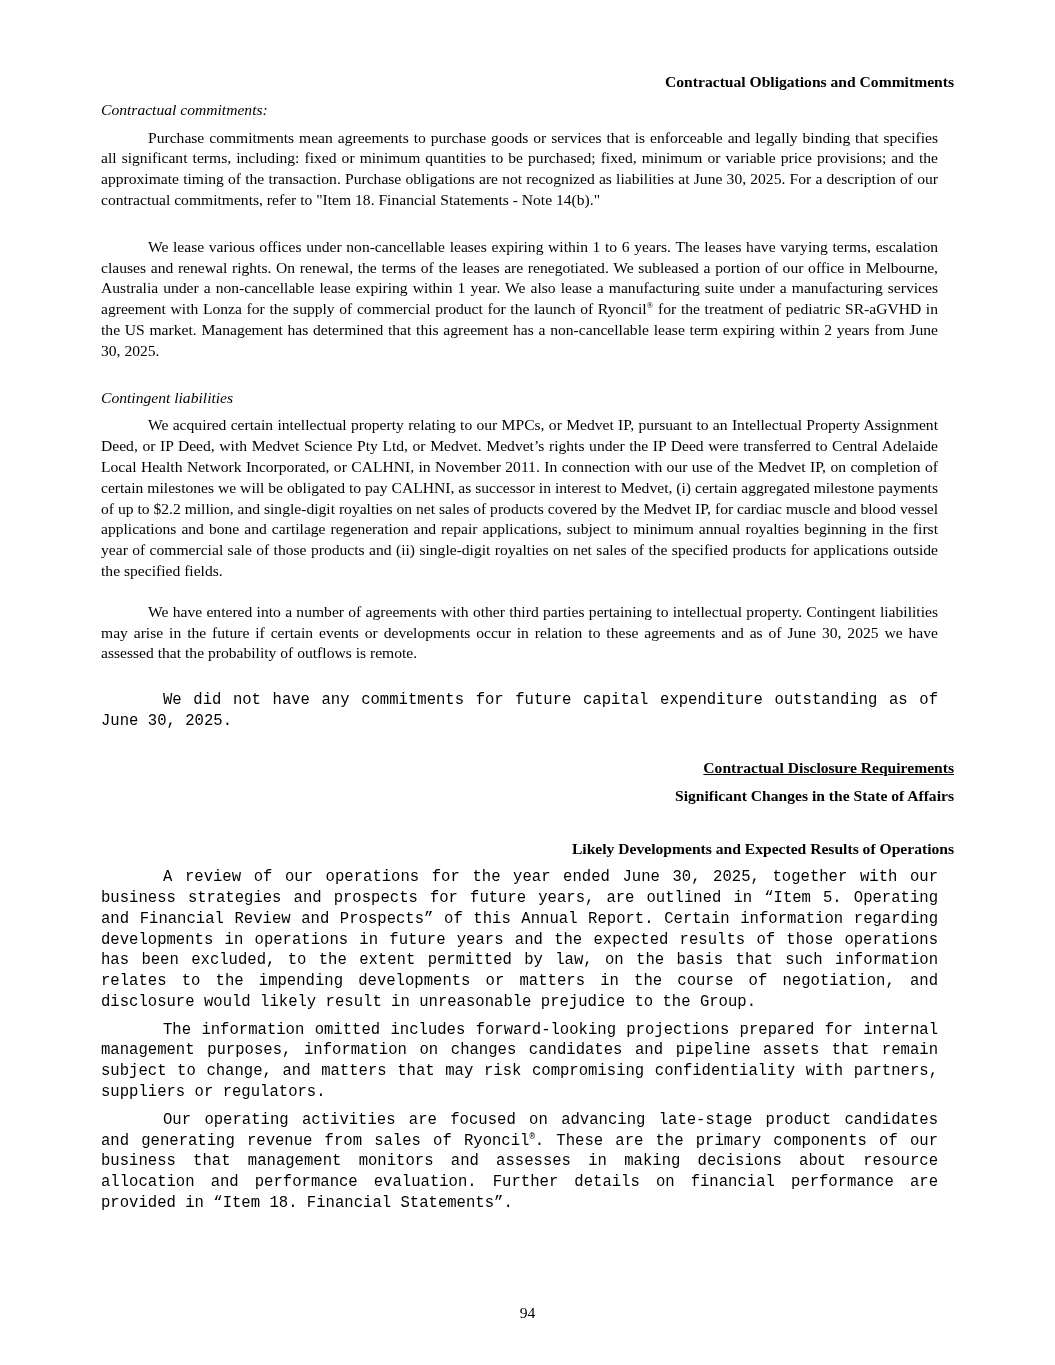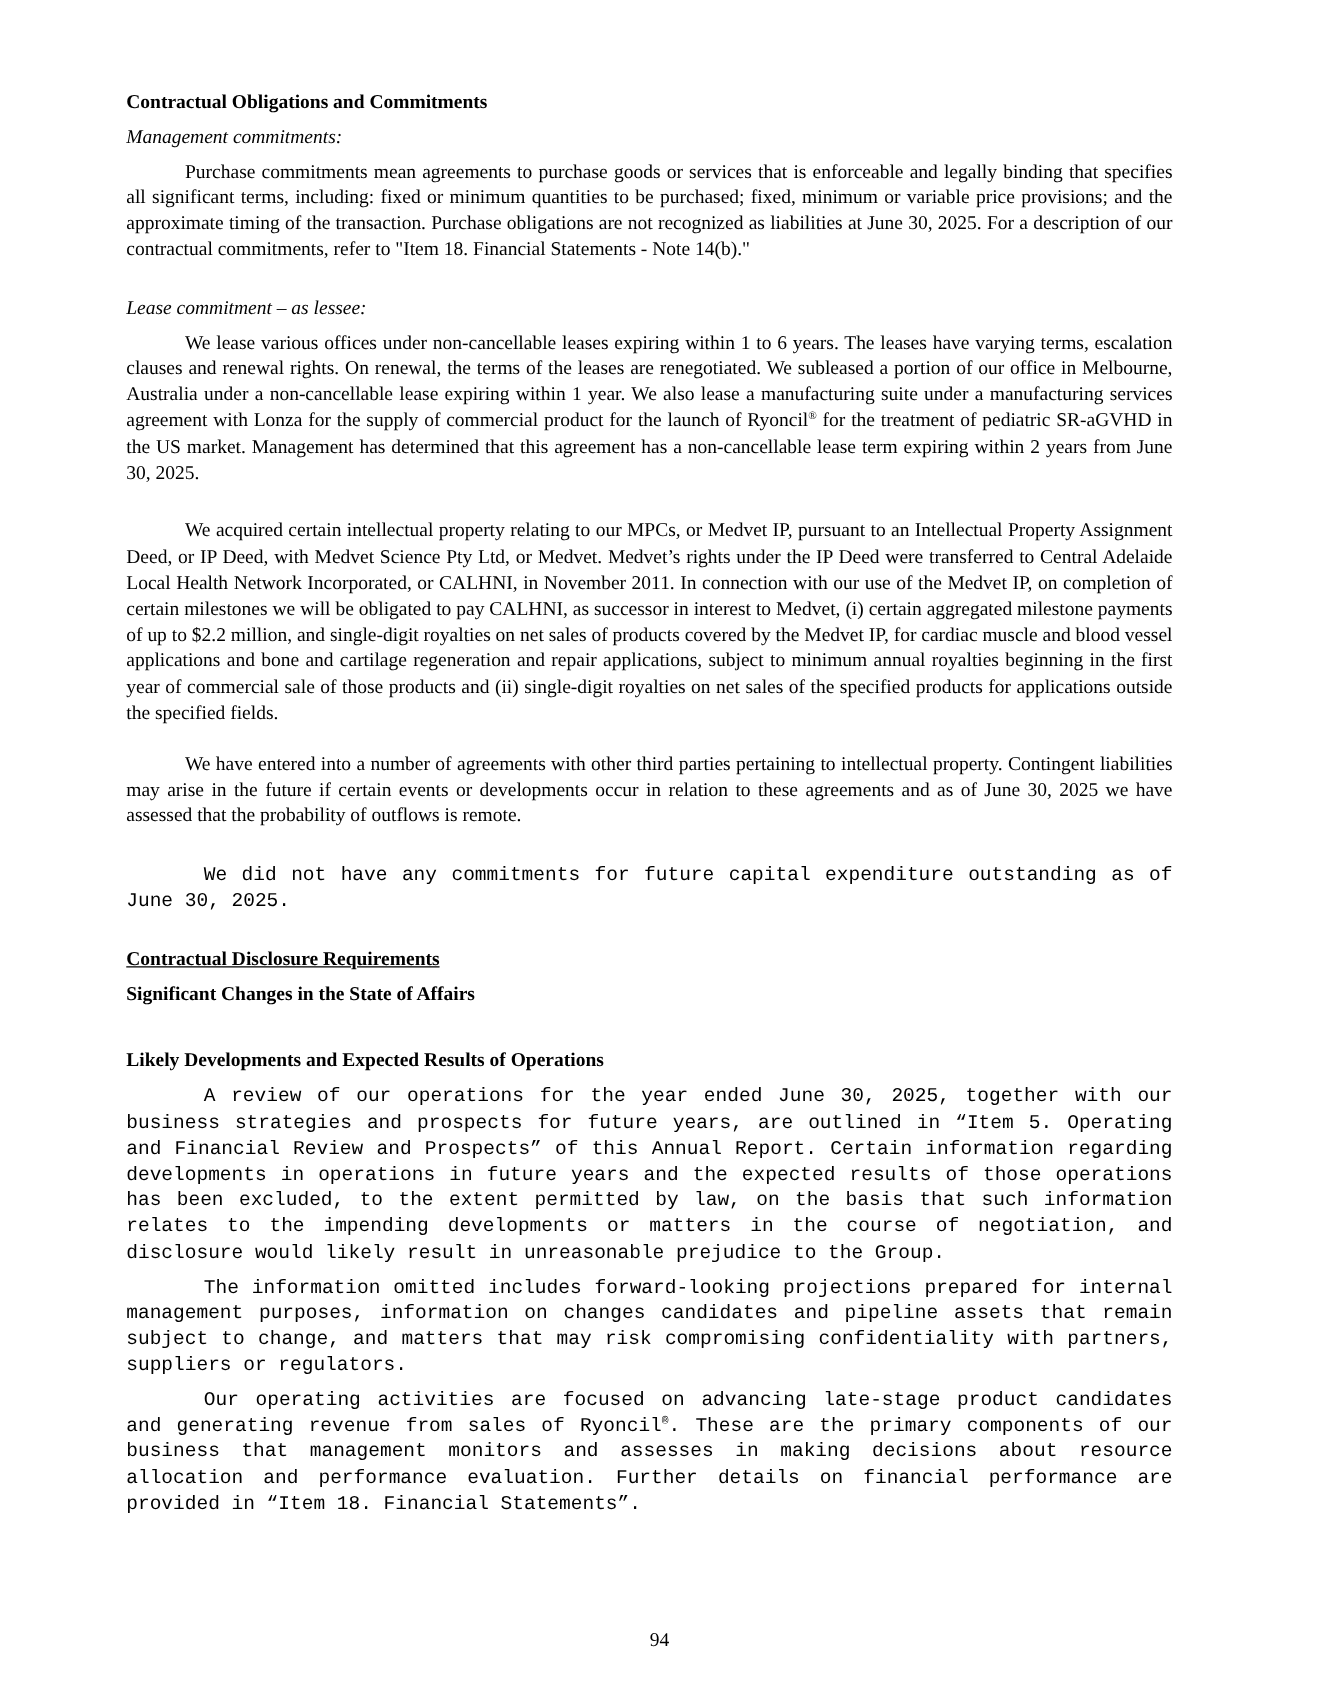--- a/index.html
+++ b/index.html
@@ -13,21 +13,22 @@
       line-height: 20.8px;
     }
     .page {
       position: absolute;
       left: 101px;
       top: 72px;
       width: 853px;
     }
     .h-bold {
       font-weight: bold;
-      margin: 0 0 7px 0;
+      margin: 0 0 7px 12px;
+      text-align: right;
     }
     .h-underline { text-decoration: underline; }
     .h-italic {
       font-style: italic;
       margin: 0 0 7px 0;
     }
     p.para {
       margin: 0 16px 0 0;
       text-align: justify;
       text-indent: 47px;
@@ -46,30 +47,30 @@
       font-size: 15.6px;
     }
   </style>
 </head>
 <body>
 
 <div class="page">
 
   <div class="h-bold">Contractual Obligations and Commitments</div>
 
-  <div class="h-italic">Management commitments:</div>
+  <div class="h-italic">Contractual commitments:</div>
   <p class="para">Purchase commitments mean agreements to purchase goods or services that is enforceable and legally binding that specifies all significant terms, including: fixed or minimum quantities to be purchased; fixed, minimum or variable price provisions; and the approximate timing of the transaction. Purchase obligations are not recognized as liabilities at June 30, 2025. For a description of our contractual commitments, refer to "Item 18. Financial Statements - Note 14(b)."</p>
 
   <div class="gap-xl"></div>
 
-  <div class="h-italic">Lease commitment – as lessee:</div>
   <p class="para"><span>We lease various offices under non-cancellable leases expiring within 1 to 6 years. The leases have varying terms, escalation clauses and renewal rights. On renewal, the terms of the leases are renegotiated. We subleased a portion of our office in Melbourne, Australia under a non-cancellable lease expiring within 1 year. We also lease a manufacturing suite under a manufacturing services agreement with Lonza for the supply of commercial product for the launch of Ryoncil</span><sup class="reg">®</sup><span> for the treatment of pediatric SR-aGVHD in the US market. Management has determined that this agreement has a non-cancellable lease term expiring within 2 years from June 30, 2025.</span></p>
 
   <div class="gap-xl"></div>
 
+  <div class="h-italic">Contingent liabilities</div>
   <p class="para">We acquired certain intellectual property relating to our MPCs, or Medvet IP, pursuant to an Intellectual Property Assignment Deed, or IP Deed, with Medvet Science Pty Ltd, or Medvet. Medvet’s rights under the IP Deed were transferred to Central Adelaide Local Health Network Incorporated, or CALHNI, in November 2011. In connection with our use of the Medvet IP, on completion of certain milestones we will be obligated to pay CALHNI, as successor in interest to Medvet, (i) certain aggregated milestone payments of up to $2.2 million, and single-digit royalties on net sales of products covered by the Medvet IP, for cardiac muscle and blood vessel applications and bone and cartilage regeneration and repair applications, subject to minimum annual royalties beginning in the first year of commercial sale of those products and (ii) single-digit royalties on net sales of the specified products for applications outside the specified fields.</p>
 
   <div class="gap-l"></div>
 
   <p class="para">We have entered into a number of agreements with other third parties pertaining to intellectual property. Contingent liabilities may arise in the future if certain events or developments occur in relation to these agreements and as of June 30, 2025 we have assessed that the probability of outflows is remote.</p>
 
   <div class="gap-xl"></div>
 
   <p class="para wide-indent">We did not have any commitments for future capital expenditure outstanding as of June 30, 2025.</p>
 

